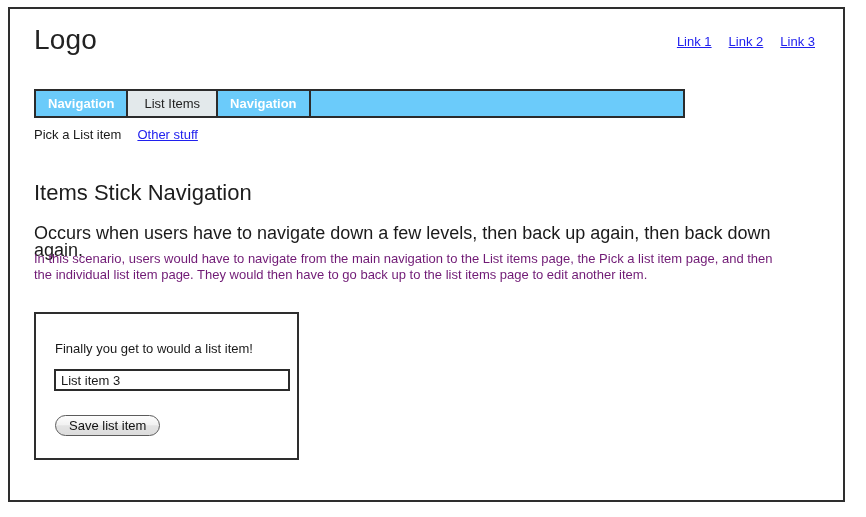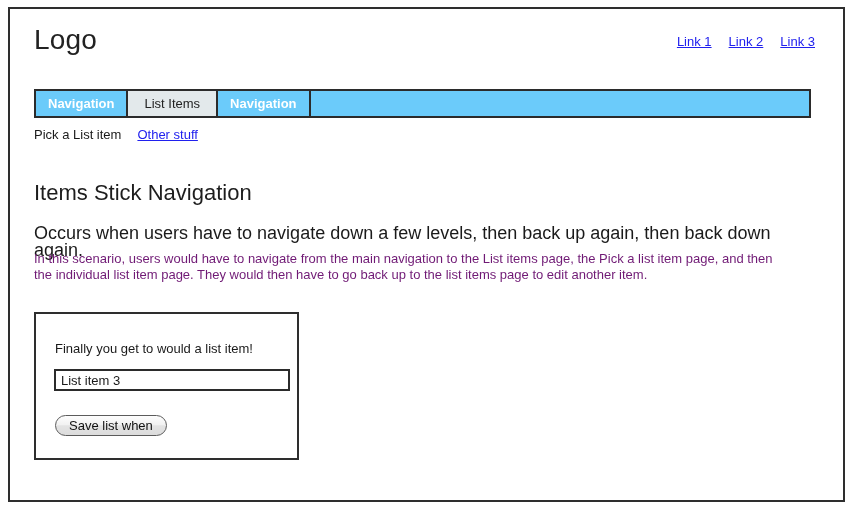--- a/index.html
+++ b/index.html
@@ -57,21 +57,21 @@
     text-decoration: underline;
     cursor: pointer;
     white-space: nowrap;
   }
 
   
   #nav-bar {
     position: absolute;
     left: 24px;
     top: 80px;
-    width: 777px;
+    width: 651px;
     height: 29px;
     background: #6BCBFA;
     border: 2px solid #2b2b2b;
     box-sizing: border-box;
     display: flex;
     align-items: flex-start;
   }
   .nav-tab {
     display: flex;
     align-items: center;
@@ -233,16 +233,16 @@
     <a id="breadcrumb-link">Other stuff</a>
   </div>
 
   <h1 id="page-title">Items Stick Navigation</h1>
   <p id="para-1">Occurs when users have to navigate down a few levels, then back up again, then back down again.</p>
   <p id="para-2">In this scenario, users would have to navigate from the main navigation to the List items page, the Pick a list item page, and then the individual list item page. They would then have to go back up to the list items page to edit another item.</p>
 
   <div id="edit-box">
     <div id="edit-label">Finally you get to would a list item!</div>
     <input id="list-item-input" type="text" value="List item 3" style="">
-    <button id="save-button">Save list when</button>
+    <button id="save-button">Save list item</button>
   </div>
 
 </div>
 
 </body></html>

